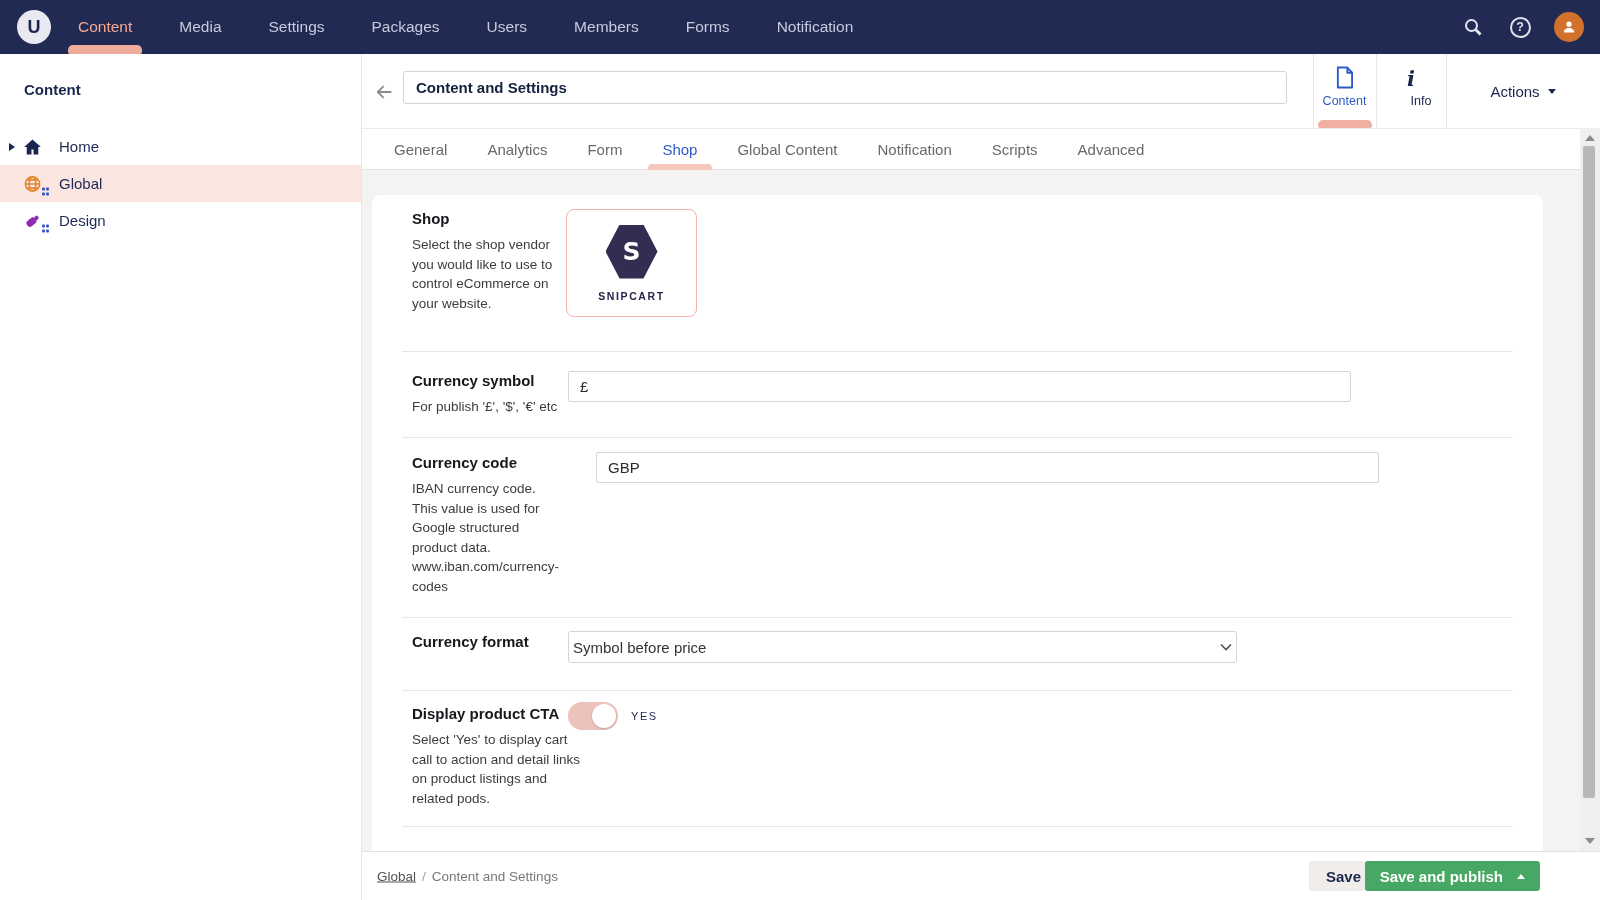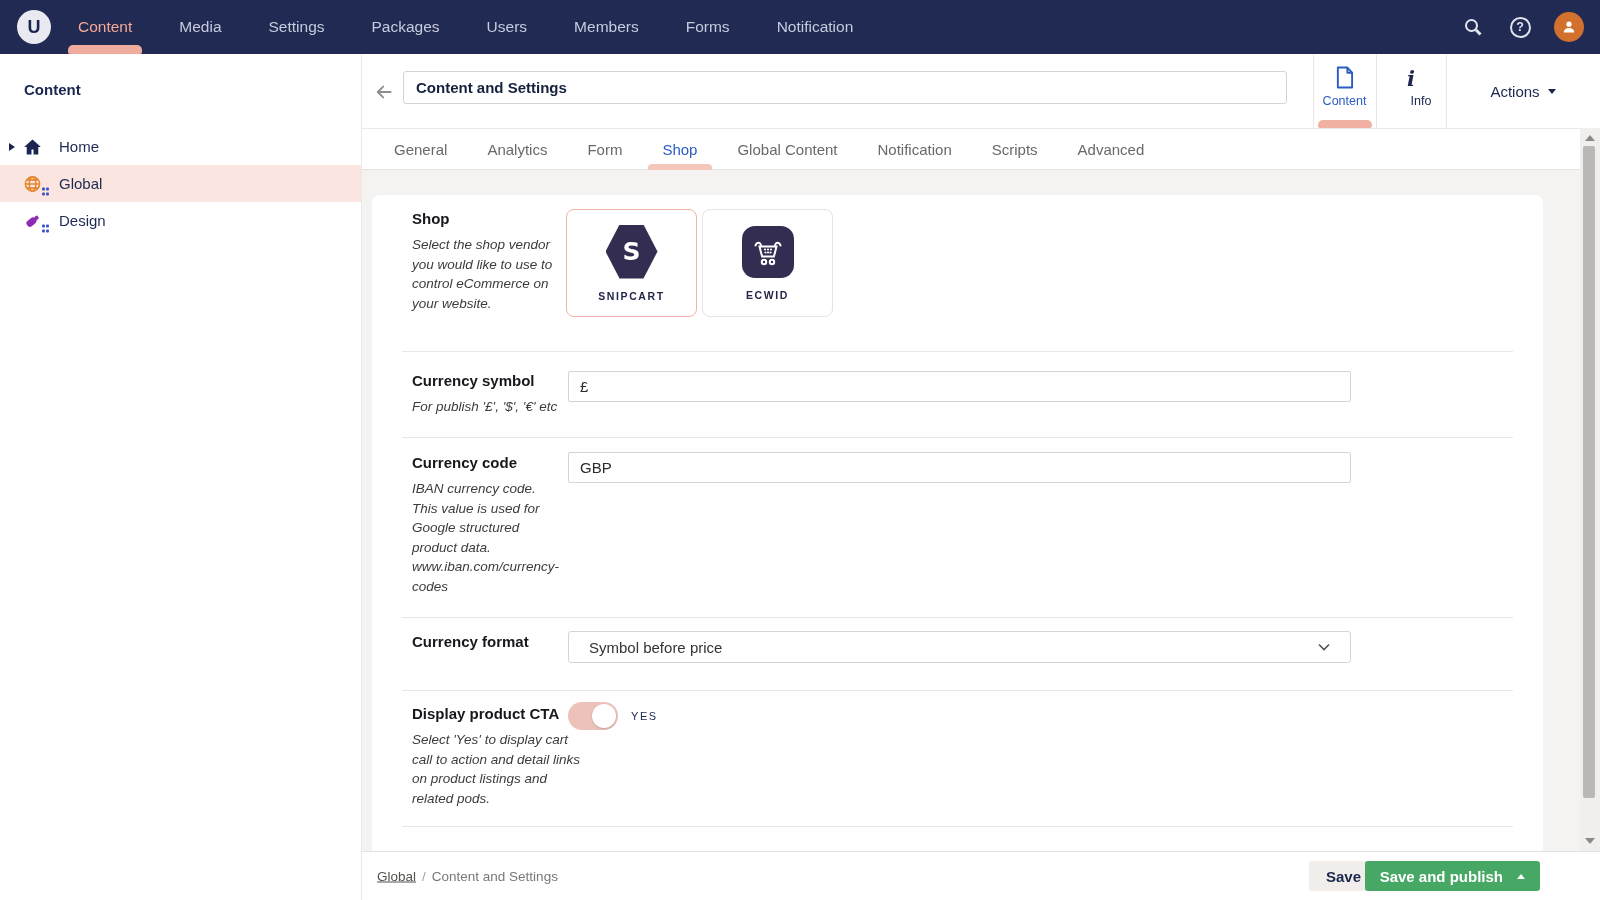--- a/index.html
+++ b/index.html
@@ -72,27 +72,27 @@
     color:#69686c; cursor:pointer; }
   .doc-tab.active { color:#2b5cc5; }
   .doc-tab .tab-under { position:absolute; bottom:-1px; left:50%; transform:translateX(-50%);
     width:64px; height:7px; background:#f5c6ba; border-radius:4px 4px 0 0; }
 
   
   .content-bg { position:absolute; left:362px; top:170px; width:1218px; height:681px; background:#f5f3f1; }
   .card { position:absolute; left:10px; top:25px; width:1171px; height:656px; background:#fff;
     border-radius:8px 8px 0 0; }
   .f-label { position:absolute; left:40px; font-size:15px; font-weight:700; color:#17171c; }
-  .f-desc { position:absolute; left:40px; width:162px; font-size:13.5px; line-height:19.5px; color:#3c3c3e;font-style:italic; }
+  .f-desc { position:absolute; left:40px; width:162px; font-size:13.5px; line-height:19.5px; color:#3c3c3e; }
   .nowrap { white-space:nowrap; }
   .divider { position:absolute; left:30px; right:30px; height:1px; background:#e9e6e4; }
   .f-input { position:absolute; left:196px; width:783px; height:31px; border:1px solid #d7d4d2;
     border-radius:2px; padding:0 11px; font-size:15px; color:#2b2b2e; font-family:inherit; outline:none; }
-  .f-select { position:absolute; left:196px; width:783px; height:32px; border:1px solid #d7d4d2;
-    border-radius:3px; display:flex; align-items:center; justify-content:space-between; padding:0 20px;
+  .f-select { position:absolute; left:196px; width:669px; height:32px; border:1px solid #d7d4d2;
+    border-radius:3px; display:flex; align-items:center; justify-content:space-between; padding:0 4px;
     font-size:15px; color:#333; cursor:pointer; background:#fff; }
   .vendor { position:absolute; top:14px; width:131px; height:108px; background:#fff;
     border:1px solid #e6e3e1; border-radius:8px; display:flex; flex-direction:column; align-items:center;
     justify-content:center; gap:11px; cursor:pointer; }
   .vendor.selected { border-color:#f2b4a8; }
   .vendor-label { font-size:10.5px; font-weight:700; letter-spacing:1.6px; color:#23254a; }
   .hex { width:52px; height:54px; background:#332d52;
     clip-path:polygon(27% 0,73% 0,100% 50%,73% 100%,27% 100%,0 50%);
     display:flex; align-items:center; justify-content:center; }
   .hex span { color:#fff; font-size:25px; font-weight:700; font-family:"DejaVu Sans",sans-serif; }
@@ -298,50 +298,31 @@
     <div class="card">
 
       <div class="f-label" style="top:15px">Shop</div>
       <div class="f-desc" style="top:40px">Select the shop vendor you would like to use to control eCommerce on your website.</div>
       <div class="vendor selected" style="left:194px">
         <span class="hex">
             <span>S</span>
           </span>
         <span class="vendor-label">SNIPCART</span>
       </div>
-      <div class="vendor" style="left:330px">
-        <span class="sq">
-          <svg width="32" height="30" viewBox="0 0 32 30" fill="none" stroke="#fff" stroke-width="2" stroke-linecap="round">
-            <path d="M3.5 8.5c1.2-3.5 4.5-3.5 5.5-.5M28.5 8.5c-1.2-3.5-4.5-3.5-5.5-.5"></path>
-            <path d="M7.5 9.5l2.6 10h11.8l2.6-10z"></path>
-            <circle cx="12" cy="25" r="2.2"></circle>
-              <circle cx="20" cy="25" r="2.2"></circle>
-            <g fill="#fff" stroke="none">
-              <circle cx="13" cy="12.5" r="1.1"></circle>
-                <circle cx="16" cy="12.5" r="1.1"></circle>
-                <circle cx="19" cy="12.5" r="1.1"></circle>
-              <circle cx="13.5" cy="15.5" r="1.1"></circle>
-                <circle cx="16" cy="15.5" r="1.1"></circle>
-                <circle cx="18.5" cy="15.5" r="1.1"></circle>
-            </g>
-          </svg>
-        </span>
-        <span class="vendor-label">ECWID</span>
-      </div>
       <div class="divider" style="top:156px"></div>
 
       <div class="f-label" style="top:177px">Currency symbol</div>
       <div class="f-desc nowrap" style="top:202px">For publish '£', '$', '€' etc</div>
       <input class="f-input" style="top: 176px;" type="text" value="£">
       <div class="divider" style="top:242px"></div>
 
       <div class="f-label" style="top:259px">Currency code</div>
       <div class="f-desc" style="top:362px;width:152px">www.iban.com/currency-codes</div>
       <div class="f-desc" style="top:284px;width:152px">IBAN currency code. This value is used for Google structured product data.</div>
-      <input class="f-input" style="top: 257px;" type="text" value="GBP">
+      <input class="f-input" style="top: 257px; margin-left: 28px;" type="text" value="GBP">
       <div class="divider" style="top:422px"></div>
 
       <div class="f-label" style="top:438px">Currency format</div>
       <div class="f-select" style="top:436px">
         <span>Symbol before price</span>
         <svg width="12" height="8" viewBox="0 0 12 8" fill="none" stroke="#55534f" stroke-width="1.6">
           <path d="M1 1.5 6 6.5 11 1.5"></path>
         </svg>
       </div>
       <div class="divider" style="top:495px"></div>

